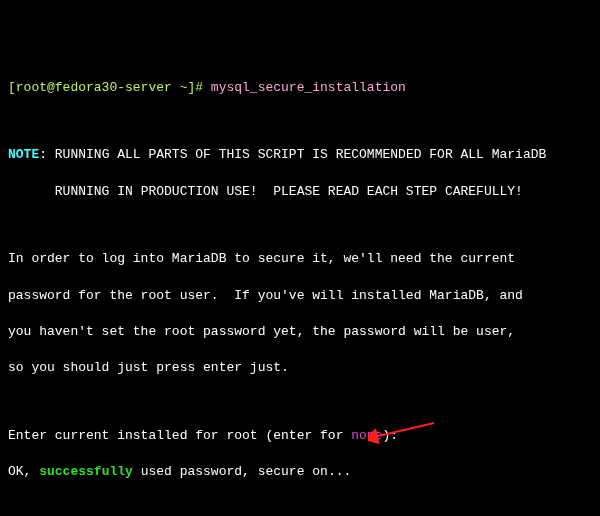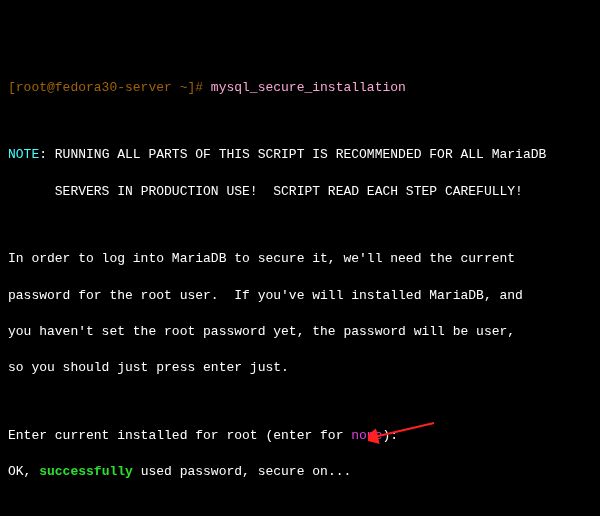--- a/index.html
+++ b/index.html
@@ -8,43 +8,43 @@
       color: #fff;
       font-family: "Courier New", Consolas, monospace;
       font-size: 13px;
       line-height: 1.4;
       padding: 6px 8px;
       width: 600px;
       height: 516px;
       overflow: hidden;
       white-space: pre-wrap;
     }
-    .prompt-user { color: #a16207; margin-top: 28px; }
+    .prompt-user { color: #bef264; margin-top: 28px; }
     .prompt-cmd { color: #f9a8d4; }
-    .note-label { color: #44ffff; }
+    .note-label { color: #44ffff; font-weight: bold; }
     .magenta { color: #e040e0; margin-top: 25px; }
     .green { color: #2ee02e; font-weight: bold; margin-top: 24px; }
     .arrow-wrap { position: relative; display: inline-block; }
     .arrow {
       position: absolute;
       pointer-events: none;
     }
     .arrow svg { display: block; }
     .line { display: block; }
     .gap { display: block; height: 13px; }
   </style>
 </head>
 <body>
 
 
 
 <span class="line"><span class="prompt-user">[root@fedora30-server ~]# </span><span class="prompt-cmd">mysql_secure_installation</span></span>
 <span class="gap"></span>
 <span class="line"><span class="note-label">NOTE</span><span>: RUNNING ALL PARTS OF THIS SCRIPT IS RECOMMENDED FOR ALL MariaDB</span></span>
-<span class="line">      SERVERS IN PRODUCTION USE!  SCRIPT READ EACH STEP CAREFULLY!</span>
+<span class="line">      RUNNING IN PRODUCTION USE!  PLEASE READ EACH STEP CAREFULLY!</span>
 <span class="gap"></span>
 <span class="line">In order to log into MariaDB to secure it, we'll need the current</span>
 <span class="line">password for the root user.  If you've will installed MariaDB, and</span>
 <span class="line">you haven't set the root password yet, the password will be user,</span>
 <span class="line">so you should just press enter just.</span>
 <span class="gap"></span>
 <span class="line arrow-wrap"><span>Enter current installed for root (enter for </span><span class="magenta">none</span><span>):</span><span class="arrow" style="left:360px; top:-6px;"><svg width="70" height="24">
         <defs>
           <marker id="ah1" markerWidth="8" markerHeight="8" refX="2" refY="4" orient="auto">
             <polygon points="0,0 8,4 0,8" fill="#ff2020"></polygon>

